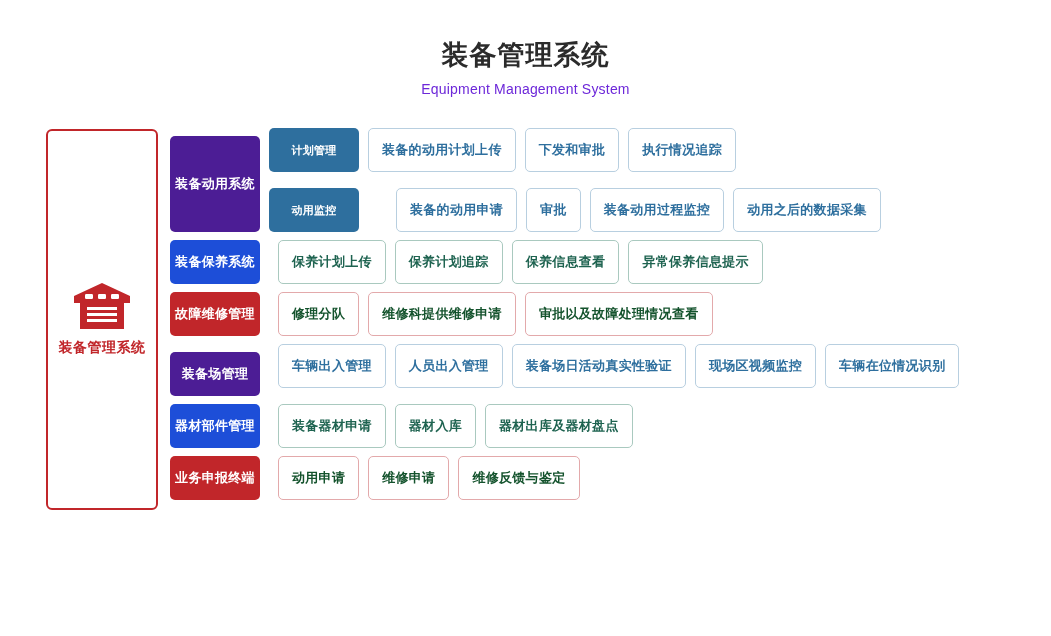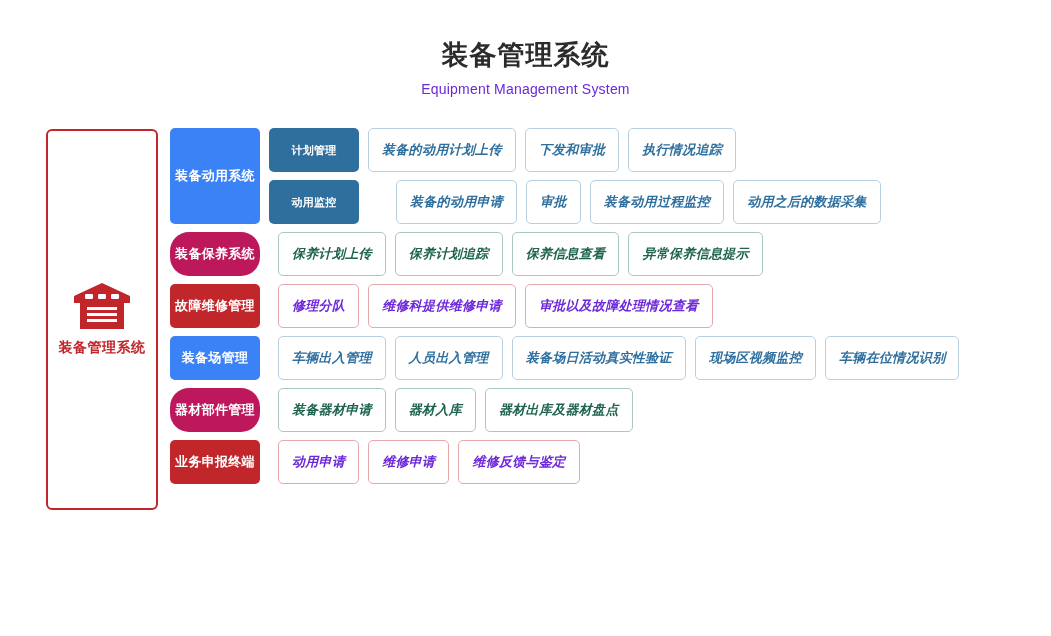--- a/index.html
+++ b/index.html
@@ -87,22 +87,22 @@
     color: #ffffff;
     font-size: 13px;
     font-weight: bold;
     display: flex;
     align-items: center;
     justify-content: center;
     text-align: center;
     flex: none;
     letter-spacing: 0.3px;
   }
-  .cat.blue  { background: #3b82f6; }
-  .cat.green { background: #be185d; border-radius: 19px; }
+  .cat.blue  { background: #4c1d95; margin-top: 8px; }
+  .cat.green { background: #1d4ed8; }
   .cat.red   { background: #c1262a; }
 
   .subgroups {
     display: flex;
     flex-direction: column;
     justify-content: space-between;
     margin-left: 9px;
   }
   .subrow {
     display: flex;
@@ -123,42 +123,41 @@
     text-align: center;
     flex: none;
     background: #2e6f9e;
     letter-spacing: 0.3px;
   }
 
   .leaves {
     display: flex;
     align-items: stretch;
     margin-left: 9px;
-    font-style: italic;
   }
   .leaf {
     height: 44px;
     box-sizing: border-box;
     border-radius: 5px;
     border: 1px solid #b8cfe0;
     background: #ffffff;
     font-size: 13px;
     font-weight: bold;
     display: flex;
     align-items: center;
     justify-content: center;
     text-align: center;
     padding: 0 13px;
     margin-right: 9px;
     white-space: nowrap;
     color: #2e6f9e;
     letter-spacing: 0.3px;
   }
   .leaf.green { border-color: #a9c9bf; color: #1e6350; }
-  .leaf.red   { border-color: #e3a9ab; color: #6d28d9; }
+  .leaf.red   { border-color: #e3a9ab; color: #14532d; }
 
   
   .row.tall .cat { min-height: 96px; }
 </style>
 </head>
 <body>
 
 <div class="header">
   <div class="header-title">装备管理系统</div>
   <div class="header-subtitle">Equipment Management System</div>

